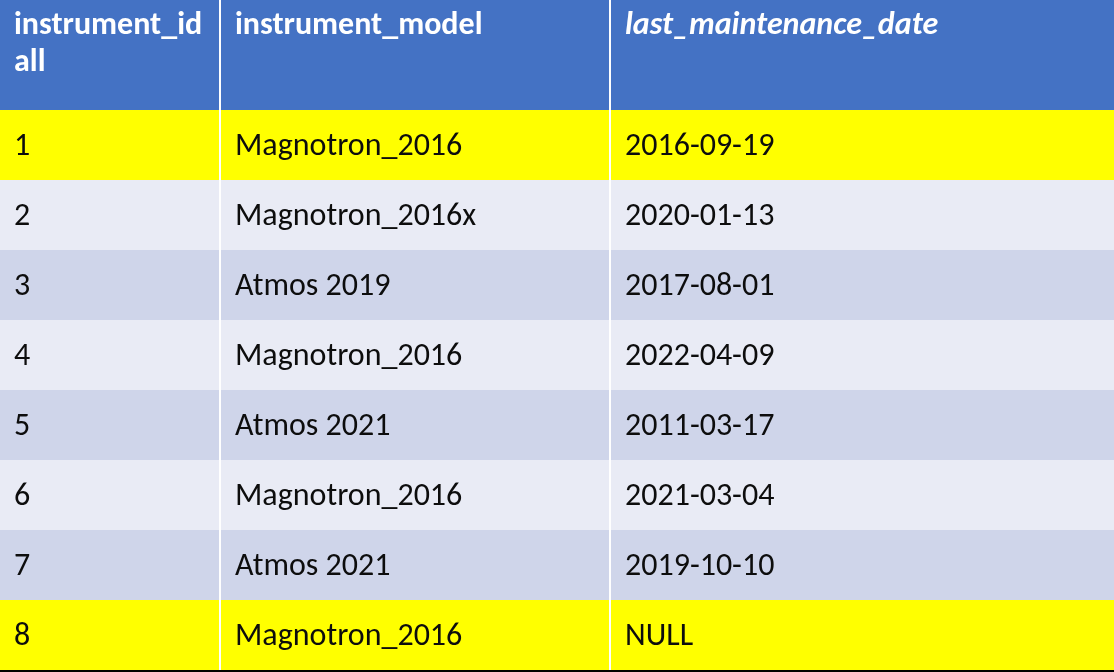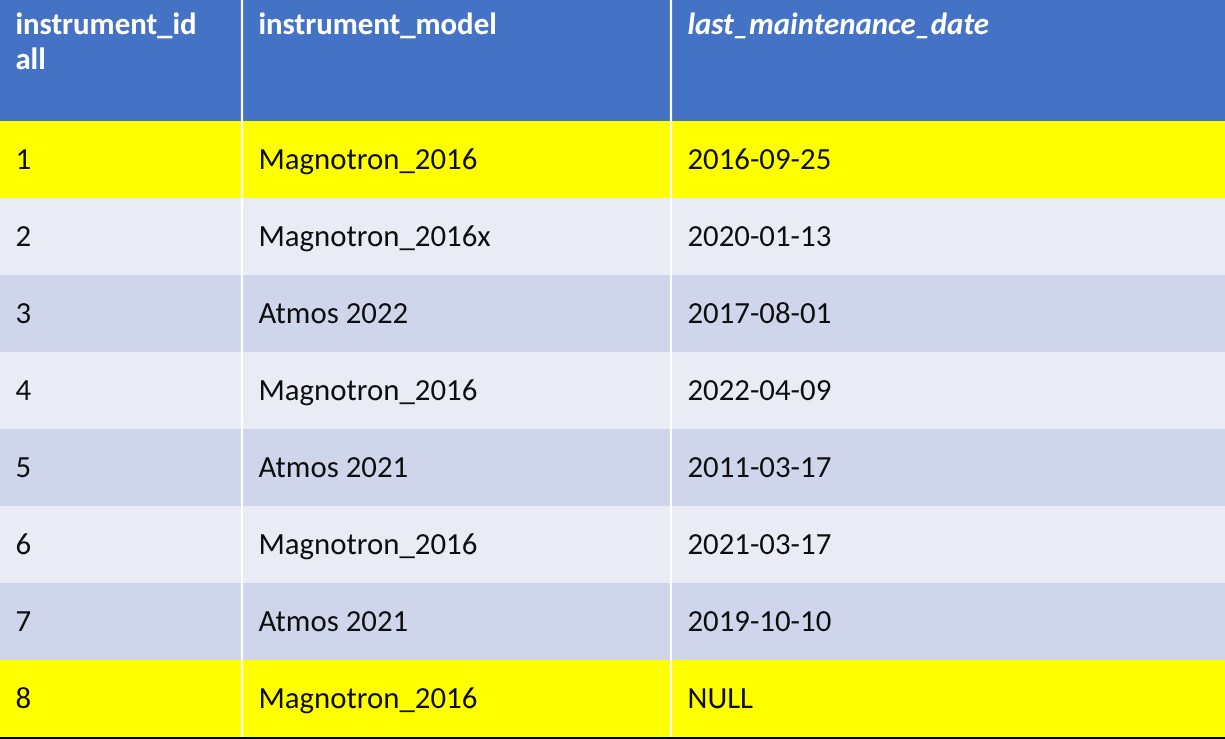--- a/index.html
+++ b/index.html
@@ -17,21 +17,21 @@
   table {
     width: 100%;
     height: 100%;
     border-collapse: collapse;
     table-layout: fixed;
   }
   th, td {
     text-align: left;
     vertical-align: top;
     padding: 6px 14px;
-    font-size: 28px;
+    font-size: 32px;
     line-height: 1.15;
     border: none;
     color: #0d0d0d;
   }
   thead th {
     background: #4472C4;
     color: #ffffff;
     font-weight: 700;
     vertical-align: top;
     border-right: 2px solid #fff;
@@ -65,46 +65,46 @@
       <tr>
         <th>instrument_id all</th>
         <th>instrument_model</th>
         <th>last_maintenance_date</th>
       </tr>
     </thead>
     <tbody>
       <tr class="row-hilite">
         <td>1</td>
         <td>Magnotron_2016</td>
-        <td>2016-09-25</td>
+        <td>2016-09-19</td>
       </tr>
       <tr class="row-odd">
         <td>2</td>
         <td>Magnotron_2016x</td>
         <td>2020-01-13</td>
       </tr>
       <tr class="row-even">
         <td>3</td>
-        <td>Atmos 2022</td>
+        <td>Atmos 2019</td>
         <td>2017-08-01</td>
       </tr>
       <tr class="row-odd">
         <td>4</td>
         <td>Magnotron_2016</td>
         <td>2022-04-09</td>
       </tr>
       <tr class="row-even">
         <td>5</td>
         <td>Atmos 2021</td>
         <td>2011-03-17</td>
       </tr>
       <tr class="row-odd">
         <td>6</td>
         <td>Magnotron_2016</td>
-        <td>2021-03-17</td>
+        <td>2021-03-04</td>
       </tr>
       <tr class="row-even">
         <td>7</td>
         <td>Atmos 2021</td>
         <td>2019-10-10</td>
       </tr>
       <tr class="row-hilite">
         <td>8</td>
         <td>Magnotron_2016</td>
         <td>NULL</td>

